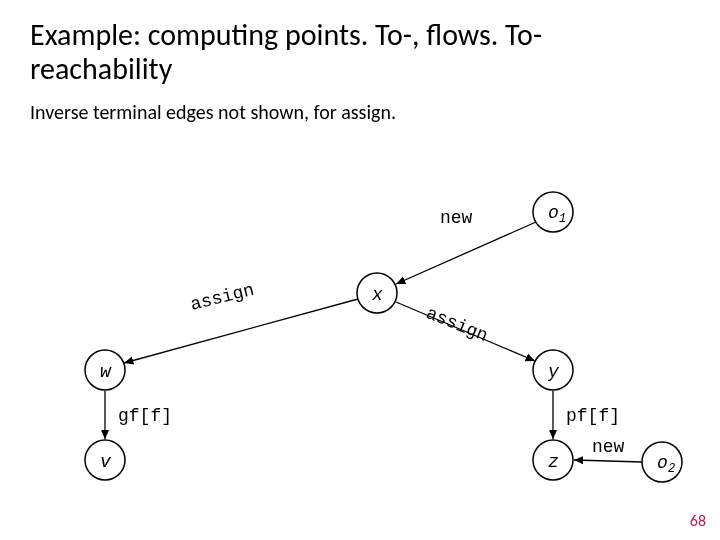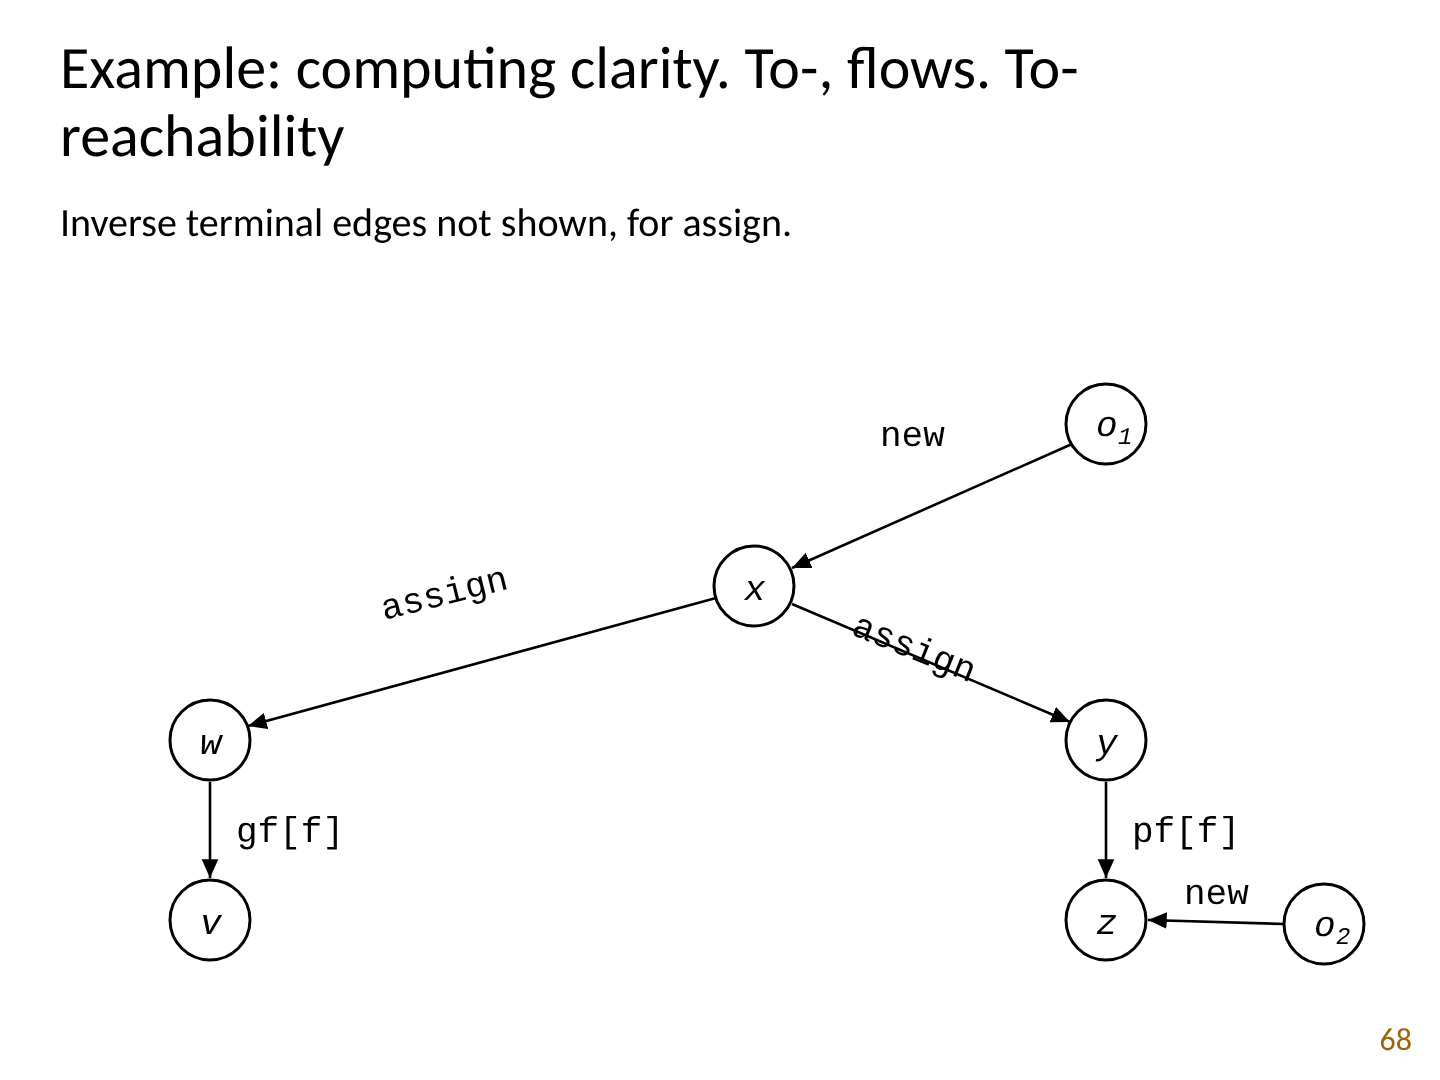--- a/index.html
+++ b/index.html
@@ -5,31 +5,31 @@
   html,body{margin:0;padding:0;width:720px;height:540px;background:#fff;
             font-family:"Times New Roman",Times,serif;color:#000;}
   .slide{position:relative;width:720px;height:540px;}
   .title{position:absolute;left:30px;top:18px;width:640px;
          font-family:Calibri,Candara,"Segoe UI",Arial,sans-serif;
          font-size:30px;line-height:1.12;font-weight:400;}
   .subtitle{position:absolute;left:30px;top:100px;width:640px;
             font-family:Calibri,Candara,"Segoe UI",Arial,sans-serif;
             font-size:20px;}
   .pagenum{position:absolute;right:14px;bottom:10px;
-           font-size:16px;color:#a16207;
+           font-size:16px;color:#be185d;
            font-family:Calibri,Candara,"Segoe UI",Arial,sans-serif;}
   .diagram{position:absolute;left:0;top:0;width:720px;height:540px;}
   svg text{font-family:"Courier New",monospace;font-size:18px;}
   svg .sub{font-size:12px;font-style:italic;}
 </style>
 </head>
 <body>
 <div class="slide">
 
-<div class="title">Example: computing clarity. To-, flows. To-reachability</div>
+<div class="title">Example: computing points. To-, flows. To-reachability</div>
 <div class="subtitle">Inverse terminal edges not shown, for assign.</div>
 <div class="pagenum">68</div>
 
 <svg class="diagram" viewBox="0 0 720 540" xmlns="http://www.w3.org/2000/svg">
   <defs>
     <marker id="arr" viewBox="0 0 10 10" refX="9" refY="5" markerWidth="8" markerHeight="8" orient="auto-start-reverse">
       <path d="M 0 1 L 9 5 L 0 9 z" fill="#000"></path>
     </marker>
   </defs>
 

